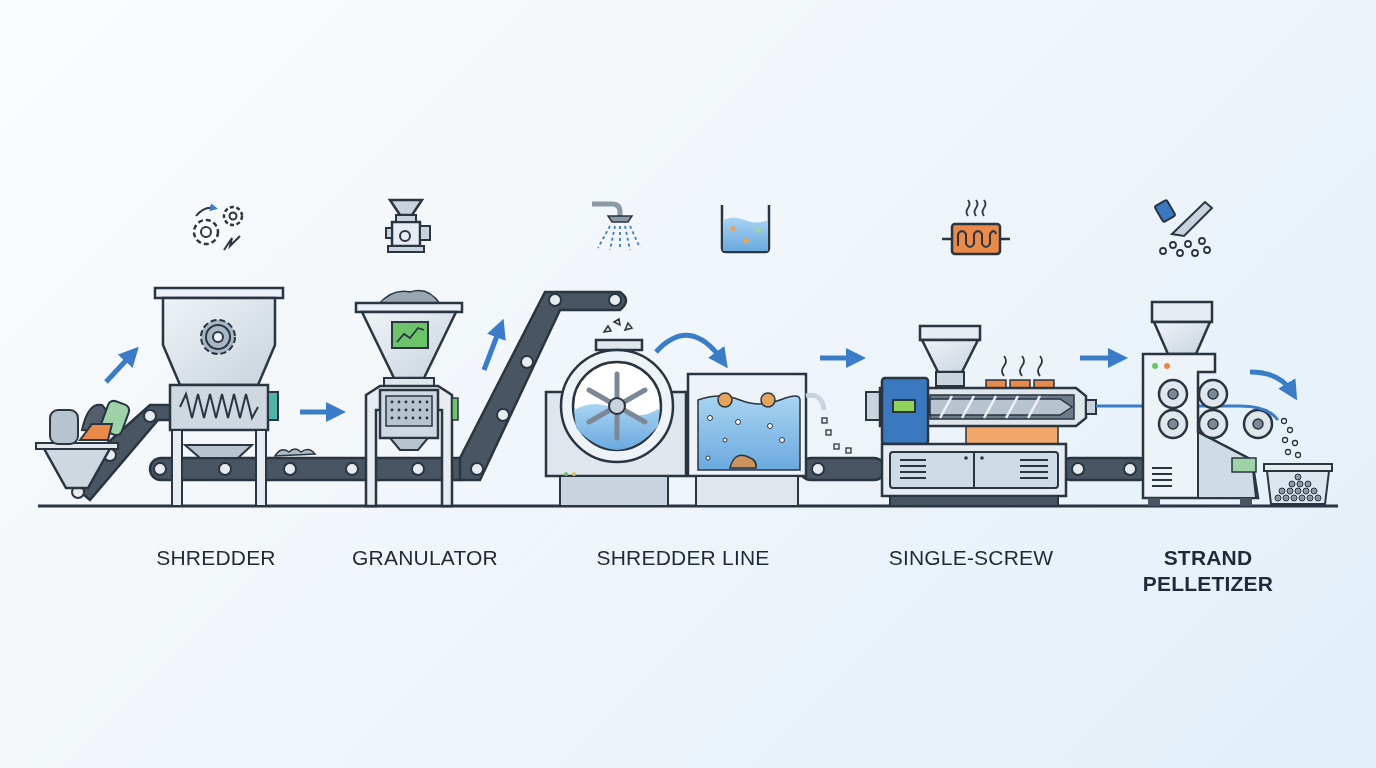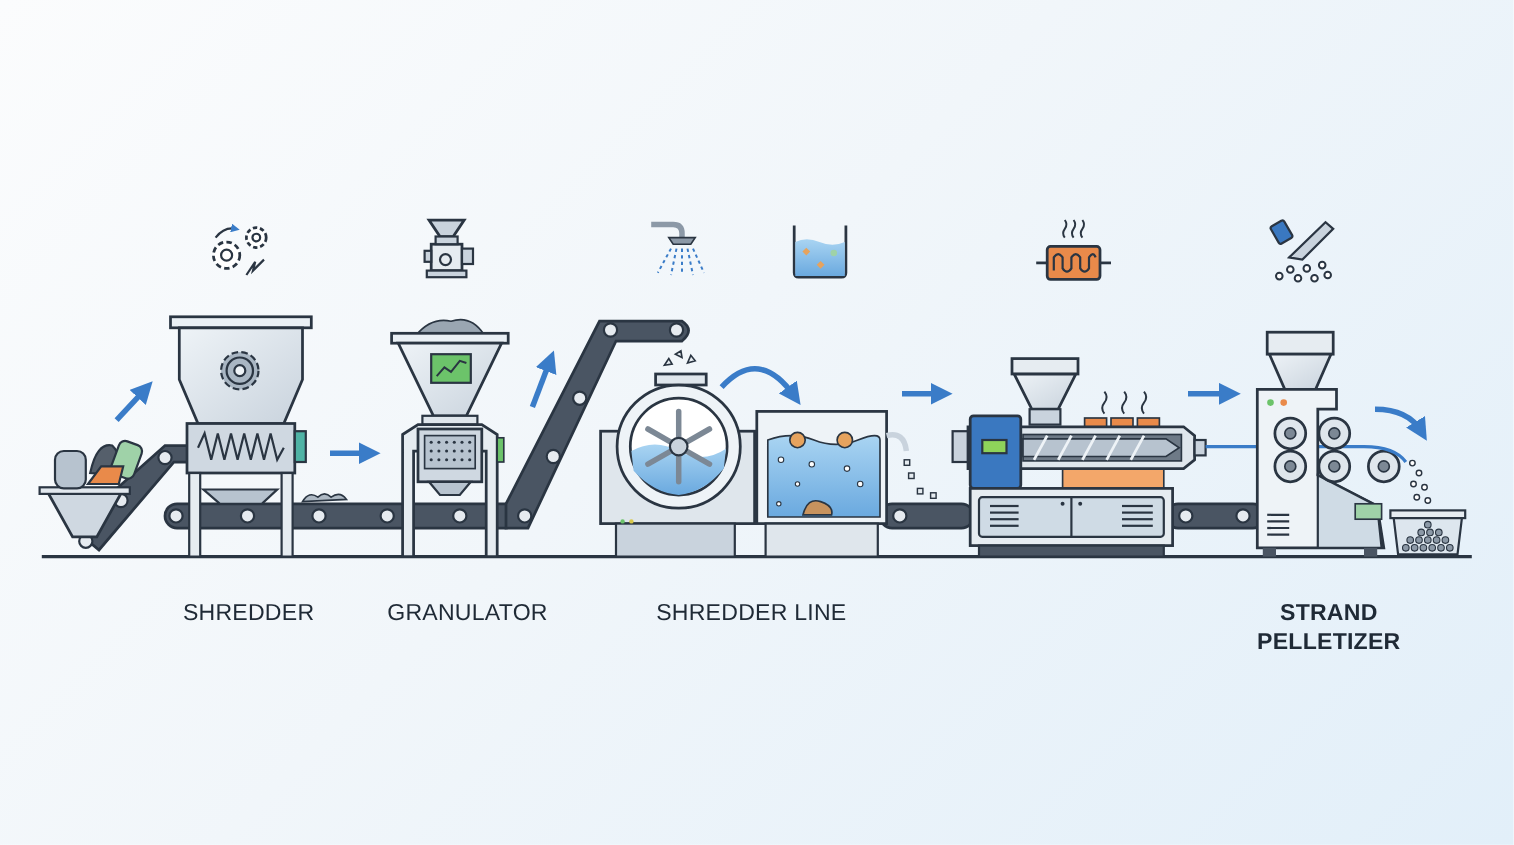--- a/index.html
+++ b/index.html
@@ -358,27 +358,28 @@
           <circle cx="1180" cy="253" r="3"></circle>
           <circle cx="1188" cy="244" r="3"></circle>
           <circle cx="1195" cy="253" r="3"></circle>
           <circle cx="1202" cy="241" r="3"></circle>
           <circle cx="1207" cy="250" r="3"></circle>
       </g>
     </g>
   </g>
 </svg>
 
-<div class="label" style="left:226px; top:545px;">
+<div class="label" style="left:216px; top:545px;">
   <span>SHREDDER</span>
 </div>
 <div class="label" style="left:425px; top:545px;">
   <span>GRANULATOR</span>
 </div>
 <div class="label" style="left:683px; top:545px;">
   <span>SHREDDER LINE</span>
 </div>
 <div class="label" style="left:971px; top:545px;">
+  <span>SINGLE-SCREW</span>
 </div>
 <div class="label" style="left:1208px; top:545px;font-weight:bold;">
   <span>STRAND</span>
   <span>PELLETIZER</span>
 </div>
 
 </body></html>

